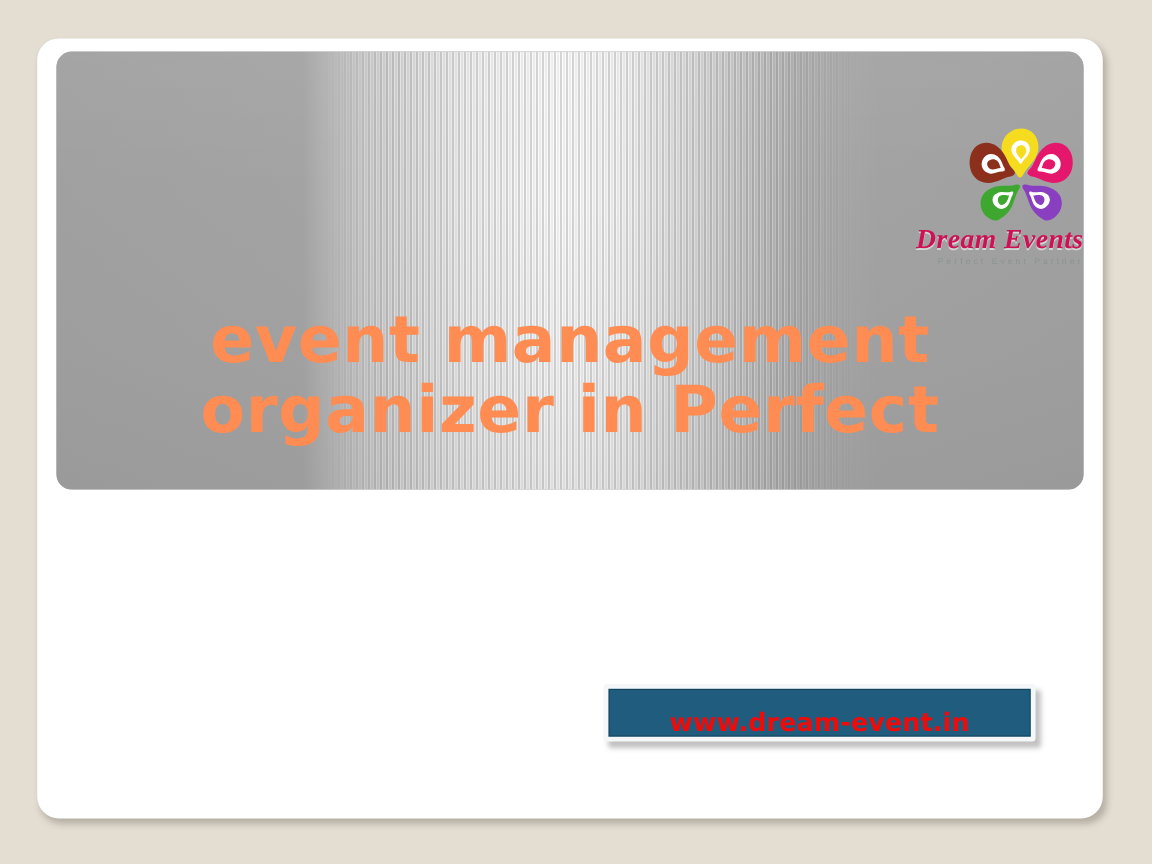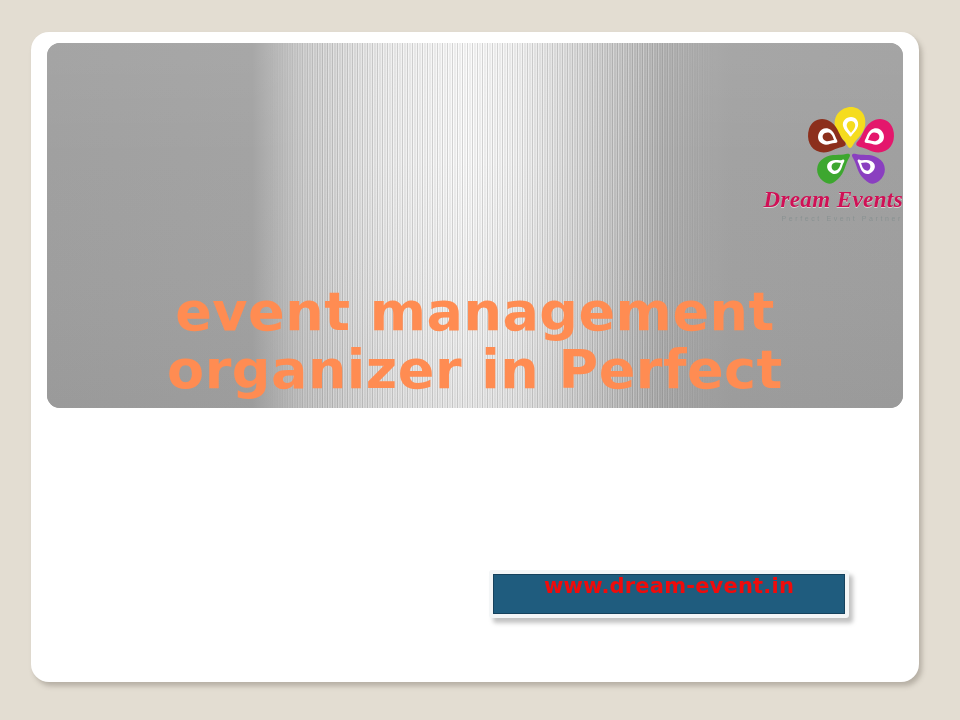--- a/index.html
+++ b/index.html
@@ -144,37 +144,36 @@
     right: 0;
     top: 212px;
     text-align: center;
     font-family: "DejaVu Sans", sans-serif;
     font-weight: 700;
     font-size: 54px;
     line-height: 1.08;
     letter-spacing: .5px;
     color: #ff8c52;
     padding: 0 8px;
-    margin-top: 28px;
   }
   .headline-line { display: block; white-space: nowrap; }
 
   
   #website-button {
     position: absolute;
-    left: 458px;
+    left: 472px;
     top: 538px;
     width: 360px;
     height: 48px;
     background: #1f5c7e;
     border: 4px solid #f4f6f7;
     border-radius: 3px;
     box-sizing: border-box;
     display: flex;
-    align-items: flex-start;
+    align-items: flex-end;
     justify-content: center;
     box-shadow: 4px 5px 4px rgba(120,120,120,.45),
                 inset 0 0 0 1px rgba(20,60,85,.8);
   }
   #website-url {
     font-family: "DejaVu Sans", sans-serif;
     font-weight: 700;
     font-size: 21px;
     letter-spacing: .2px;
     color: #f00b0b;

